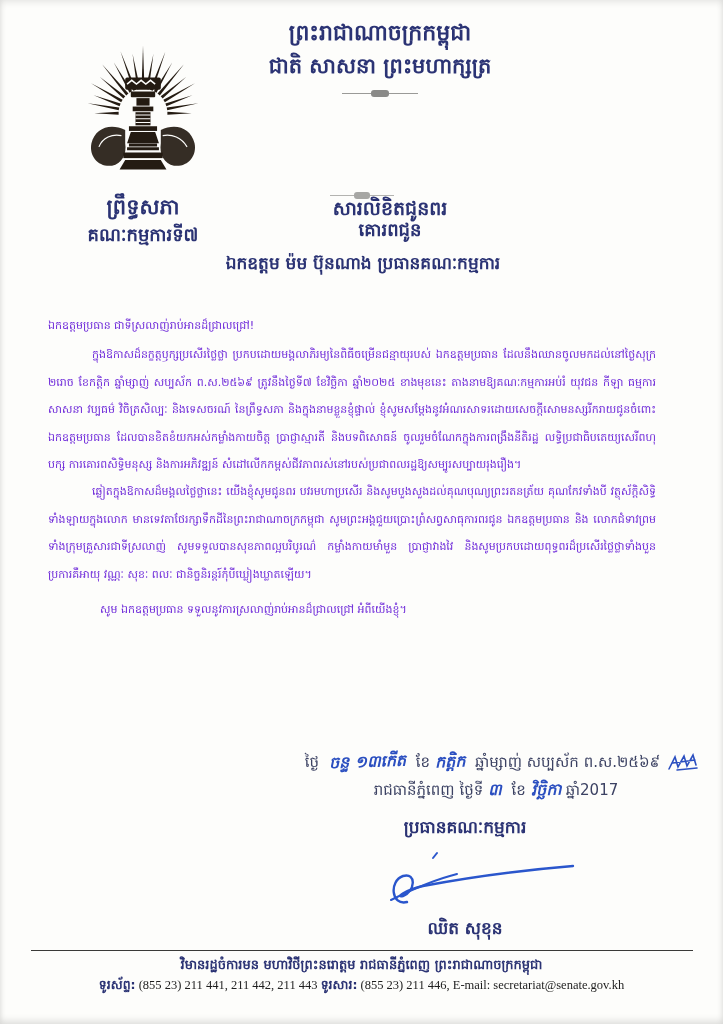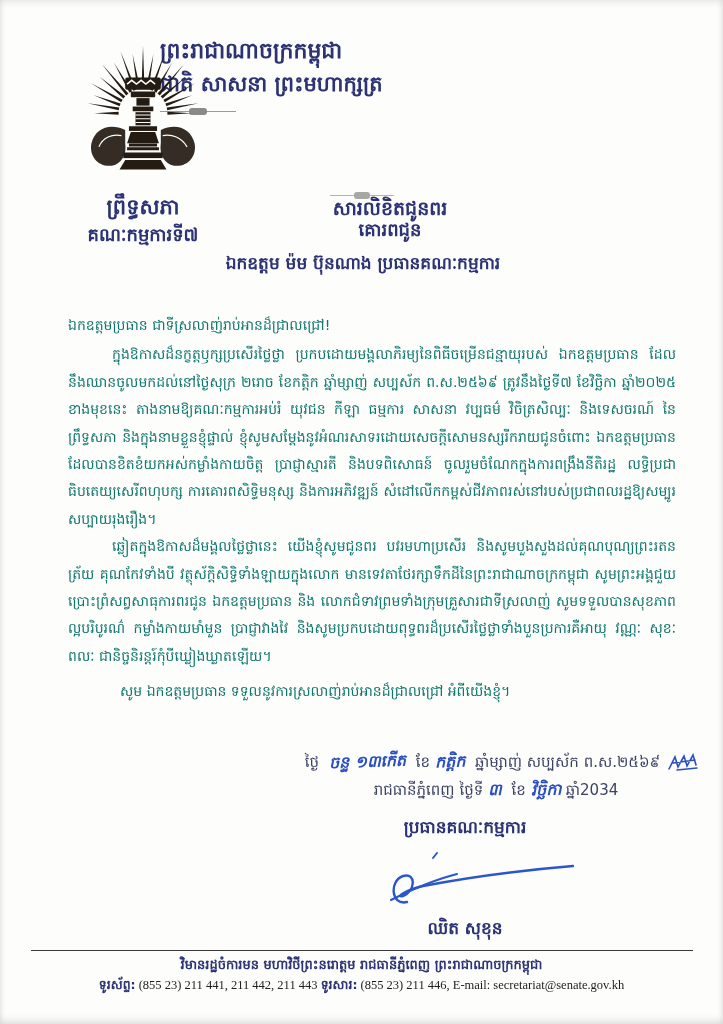--- a/index.html
+++ b/index.html
@@ -8,21 +8,21 @@
     width:723px;height:1024px;
     margin:0 auto;
     background:#fdfdfb;
     overflow:hidden;
     font-family:"DejaVu Sans","Liberation Sans",sans-serif;
     color:#3c4263;
     box-shadow:inset 0 3px 6px rgba(0,0,0,.08), inset 0 -4px 6px rgba(0,0,0,.10);
   }
 
   
-  .motto{position:absolute;left:160px;top:34px;width:440px;}
+  .motto{position:absolute;left:160px;top:16px;width:440px;text-align:center;}
   .motto-l1{font-size:22px;line-height:34px;font-weight:bold;color:#2b3374;}
   .motto-l2{font-size:21px;line-height:32px;font-weight:bold;color:#2b3374;}
   .orn{display:inline-block;margin-top:2px;height:6px;width:76px;position:relative;}
   .orn::before{content:"";position:absolute;left:0;right:0;top:2px;border-top:1.5px solid #9a9a97;}
   .orn::after{content:"";position:absolute;left:50%;top:-1px;margin-left:-9px;width:18px;height:7px;background:#8a8a88;border-radius:3px;}
 
   
   .letterhead{position:absolute;left:48px;top:40px;width:190px;text-align:center;}
   .emblem{width:124px;height:150px;margin:0 auto;display:block;}
   .inst{font-size:21px;font-weight:bold;color:#2b3374;line-height:30px;margin-top:2px;}
@@ -34,22 +34,22 @@
   .title-orn{position:absolute;left:330px;top:193px;width:64px;height:6px;}
   .title-orn::before{content:"";position:absolute;left:0;right:0;top:2px;border-top:1.5px solid #b3b3b0;}
   .title-orn::after{content:"";position:absolute;left:50%;top:-1px;margin-left:-8px;width:16px;height:7px;background:#a7a7a4;border-radius:3px;}
 
   .salute-heading{position:absolute;left:200px;top:218px;width:380px;text-align:center;
     font-size:18px;font-weight:bold;color:#2b3374;}
   .recipient{position:absolute;left:60px;top:248px;width:606px;text-align:center;
     font-size:17px;font-weight:bold;color:#2b3374;line-height:30px;}
 
   
-  .body-block{position:absolute;left:68px;top:312px;width:608px;
-    font-size:14px;line-height:27.4px;color:#0f766e;}
+  .body-block{position:absolute;left:48px;top:312px;width:608px;
+    font-size:11px;line-height:27.4px;color:#6d28d9;}
   .salutation{margin:0 0 2px 0;}
   .para{margin:0;text-align:justify;text-indent:44px;}
   .closing{margin:8px;text-indent:44px;}
 
   
   .dateline{position:absolute;right:22px;top:748px;width:560px;text-align:right;
     font-size:15px;line-height:28px;color:#3c4263;}
   .dateline .row2{text-align:center;padding-left:150px;}
   .hand{color:#2b4fc0;font-style:italic;font-weight:bold;display:inline-block;transform:rotate(-2deg);font-size:16px;}
   .sp{margin-right:5px;}
@@ -154,21 +154,21 @@
       <span>ឆ្នាំម្សាញ់ សប្បស័ក ព.ស.២៥៦៩</span>
       <svg class="scribble-svg" width="34" height="20" viewBox="0 0 34 20" aria-hidden="true">
         <path d="M2 16 L8 4 L11 14 L17 3 L20 13 L26 2 L29 12 M6 10 L28 7 M10 17 L30 15" stroke="#2b4fc0" stroke-width="1.6" fill="none" stroke-linecap="round"></path>
       </svg>
     </div>
     <div class="row2">
       <span>រាជធានីភ្នំពេញ ថ្ងៃទី</span>
       <span class="hand sp">៣</span>
       <span>ខែ</span>
       <span class="hand">វិច្ឆិកា</span>
-      <span>ឆ្នាំ2034</span>
+      <span>ឆ្នាំ2017</span>
     </div>
   </div>
 
   <div class="sign-block">
     <div class="sign-title">ប្រធានគណៈកម្មការ</div>
     <svg class="sig-svg" width="240" height="64" viewBox="0 0 240 64" aria-hidden="true">
       <path d="M228 18 C180 22 120 30 78 38 C60 42 50 50 58 48 C70 44 72 24 58 28 C44 33 46 58 62 54" stroke="#2a56cc" stroke-width="2.4" fill="none" stroke-linecap="round"></path>
       <path d="M46 52 C70 40 96 30 112 26" stroke="#2a56cc" stroke-width="2" fill="none" stroke-linecap="round"></path>
       <path d="M88 10 l4 -5" stroke="#2a56cc" stroke-width="2" fill="none" stroke-linecap="round"></path>
     </svg>

